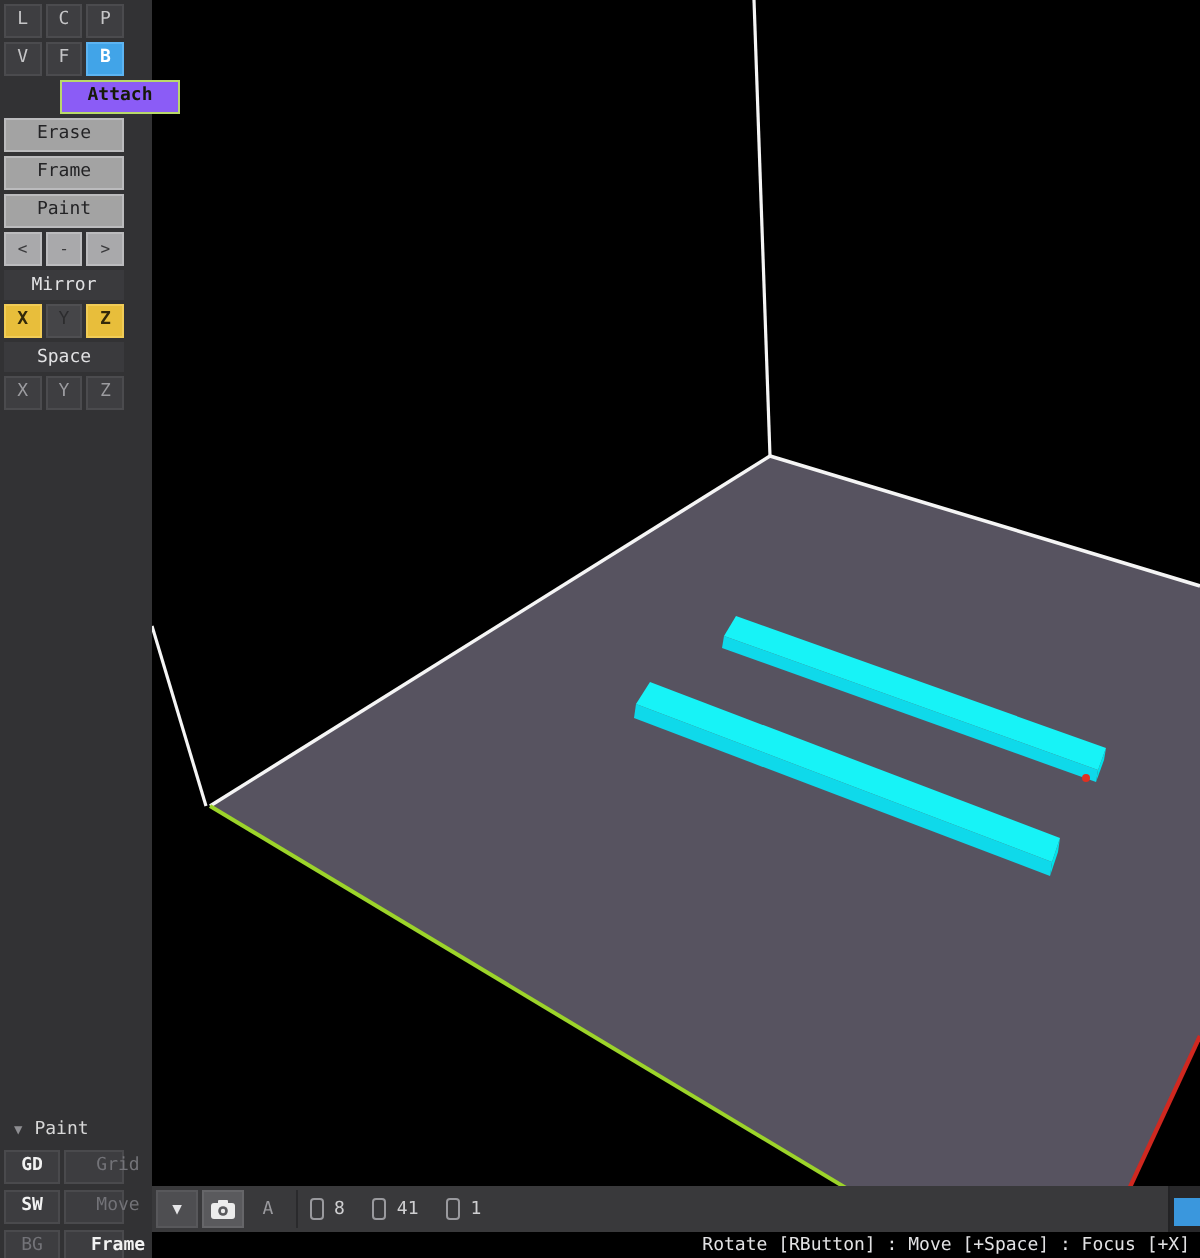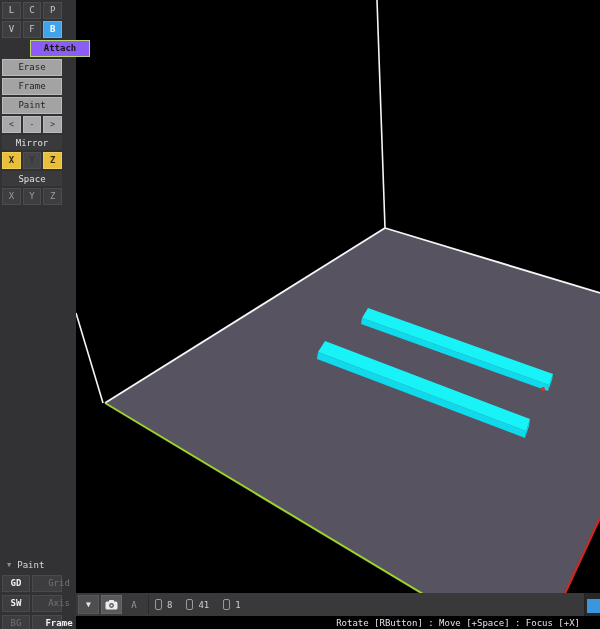--- a/index.html
+++ b/index.html
@@ -81,21 +81,21 @@
   .bb-sep { width:1px; height:19px; background:#2a2a2c; margin:0 6px 0 5px; }
   .stat { display:flex; align-items:center; gap:5px; margin-right:14px; color:#cfcfd1; font-size:9px; }
   .stat-icon { width:7px; height:11px; border:1px solid #9a9a9e; border-radius:2px; background:transparent; }
   .bb-corner { position:absolute; right:0; top:0; width:16px; height:23px; background:#28282a; border-left:1px solid #232325; }
   .blue-chip { position:absolute; right:0; top:6px; width:13px; height:14px; }
 
   
   .helpbar {
     position:absolute; left:76px; top:616px; width:524px; height:13px;
     background:#000; display:flex; align-items:center; justify-content:flex-end;
-    padding-right:20px; color:#e2e2e4; font-size:9px; z-index:1;
+    padding-right:5px; color:#e2e2e4; font-size:9px; z-index:1;
   }
 </style>
 </head>
 <body>
 
 <div class="app">
 
   <div class="sidebar">
     <div class="side-col">
 
@@ -140,21 +140,21 @@
       <div class="view-header">
         <span class="tri">▼</span>
         <span>Paint</span>
       </div>
       <div class="toggle-row">
         <div class="tg abbr on">GD</div>
         <div class="tg name off">Grid</div>
       </div>
       <div class="toggle-row">
         <div class="tg abbr on">SW</div>
-        <div class="tg name off">Axis</div>
+        <div class="tg name off">Move</div>
       </div>
       <div class="toggle-row">
         <div class="tg abbr off">BG</div>
         <div class="tg name on">Frame</div>
       </div>
     </div>
   </div>
 
   <div class="viewport">
     <svg width="524" height="593" viewBox="0 0 524 593">

